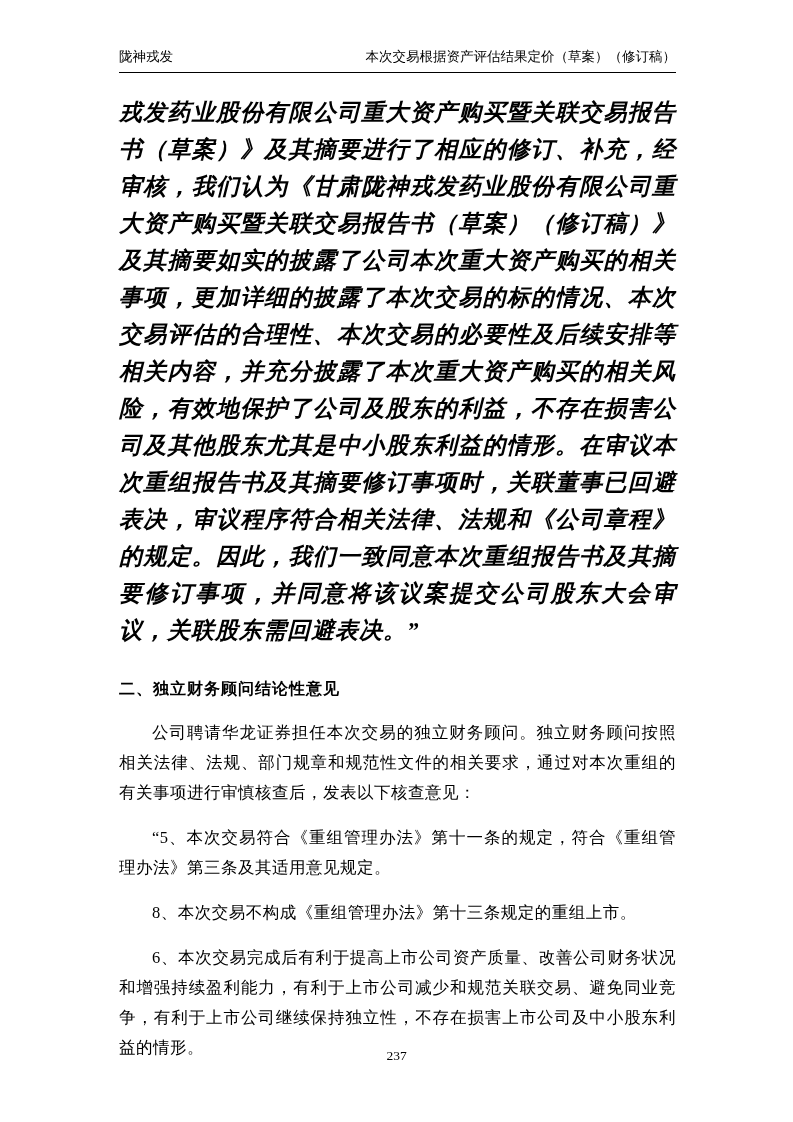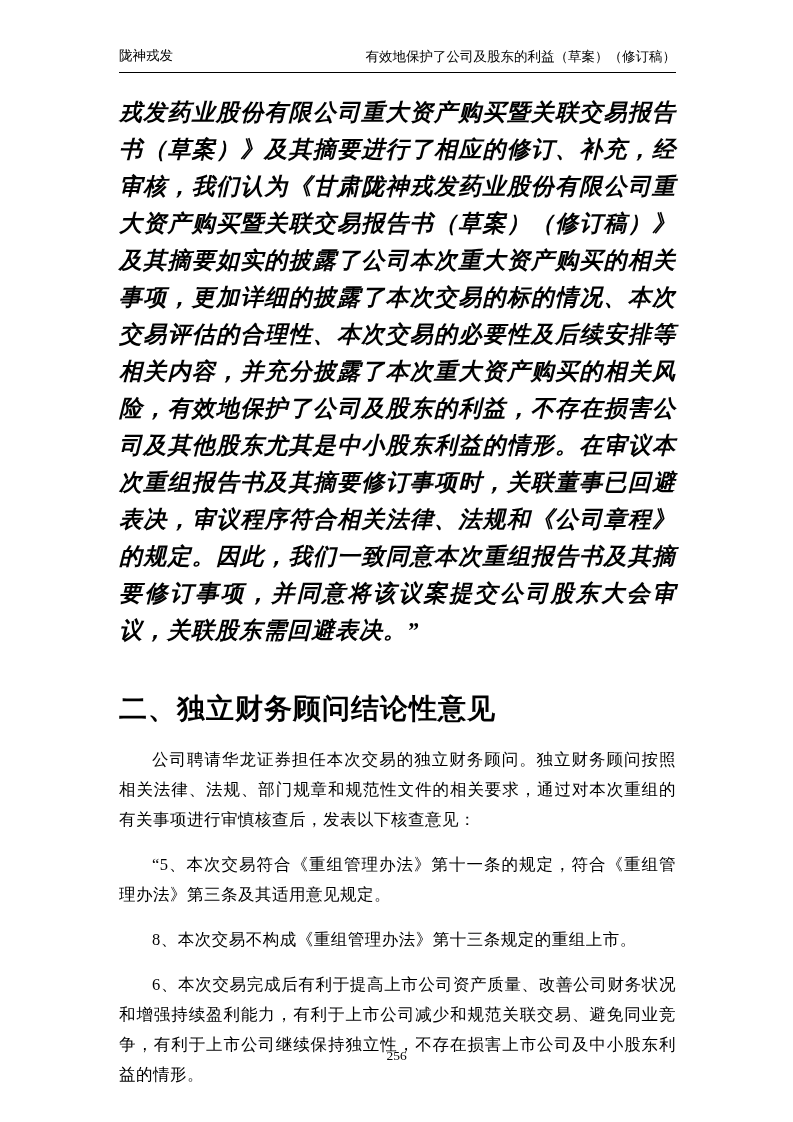--- a/index.html
+++ b/index.html
@@ -25,21 +25,21 @@
     right: 117px;
     display: flex;
     justify-content: space-between;
     align-items: flex-end;
     padding-bottom: 6px;
     border-bottom: 1.5px solid #000000;
     font-size: 13.5px;
     line-height: 1.3;
   }
   .header-left {
-    font-family: Liberation Mono, monospace;
+    font-family: Liberation Sans, sans-serif;
   }
   .header-right {
     font-family: "Liberation Serif", "DejaVu Serif", serif;
   }
   .content {
     position: absolute;
     top: 86px;
     left: 119px;
     right: 117px;
   }
@@ -47,24 +47,24 @@
     margin: 8px 0 0 0;
     font-family: "Liberation Serif", "DejaVu Serif", serif;
     font-style: italic;
     font-weight: 700;
     font-size: 23px;
     line-height: 37px;
     text-align: justify;
     letter-spacing: 1px;
   }
   .section-title {
-    margin: 42px 0 18px 0;
+    margin: 30px 0 18px 0;
     font-family: Liberation Serif, serif;
     font-weight: 700;
-    font-size: 28px;
+    font-size: 16px;
     line-height: 1.3;
     letter-spacing: 1px;
   }
   .body-para {
     margin: 0 0 15px 0;
     font-size: 16.5px;
     line-height: 30px;
     text-align: justify;
     text-indent: 2em;
     letter-spacing: 0.5px;
@@ -78,21 +78,21 @@
     font-size: 13.5px;
   }
 </style>
 </head>
 <body>
 
 <div class="page">
 
   <div class="header">
     <span class="header-left">陇神戎发</span>
-    <span class="header-right">有效地保护了公司及股东的利益（草案）（修订稿）</span>
+    <span class="header-right">本次交易根据资产评估结果定价（草案）（修订稿）</span>
   </div>
 
   <div class="content">
 
     <p class="intro">戎发药业股份有限公司重大资产购买暨关联交易报告书（草案）》及其摘要进行了相应的修订、补充，经审核，我们认为《甘肃陇神戎发药业股份有限公司重大资产购买暨关联交易报告书（草案）（修订稿）》及其摘要如实的披露了公司本次重大资产购买的相关事项，更加详细的披露了本次交易的标的情况、本次交易评估的合理性、本次交易的必要性及后续安排等相关内容，并充分披露了本次重大资产购买的相关风险，有效地保护了公司及股东的利益，不存在损害公司及其他股东尤其是中小股东利益的情形。在审议本次重组报告书及其摘要修订事项时，关联董事已回避表决，审议程序符合相关法律、法规和《公司章程》的规定。因此，我们一致同意本次重组报告书及其摘要修订事项，并同意将该议案提交公司股东大会审议，关联股东需回避表决。”</p>
 
     <h2 class="section-title">二、独立财务顾问结论性意见</h2>
 
     <p class="body-para">公司聘请华龙证券担任本次交易的独立财务顾问。独立财务顾问按照相关法律、法规、部门规章和规范性文件的相关要求，通过对本次重组的有关事项进行审慎核查后，发表以下核查意见：</p>
 
@@ -100,16 +100,16 @@
 
     <p class="body-para">8、本次交易不构成《重组管理办法》第十三条规定的重组上市。</p>
 
 
 
     <p class="body-para">6、本次交易完成后有利于提高上市公司资产质量、改善公司财务状况和增强持续盈利能力，有利于上市公司减少和规范关联交易、避免同业竞争，有利于上市公司继续保持独立性，不存在损害上市公司及中小股东利益的情形。</p>
 
   </div>
 
   <div class="footer">
-    <span>256</span>
+    <span>237</span>
   </div>
 
 </div>
 
 </body></html>

